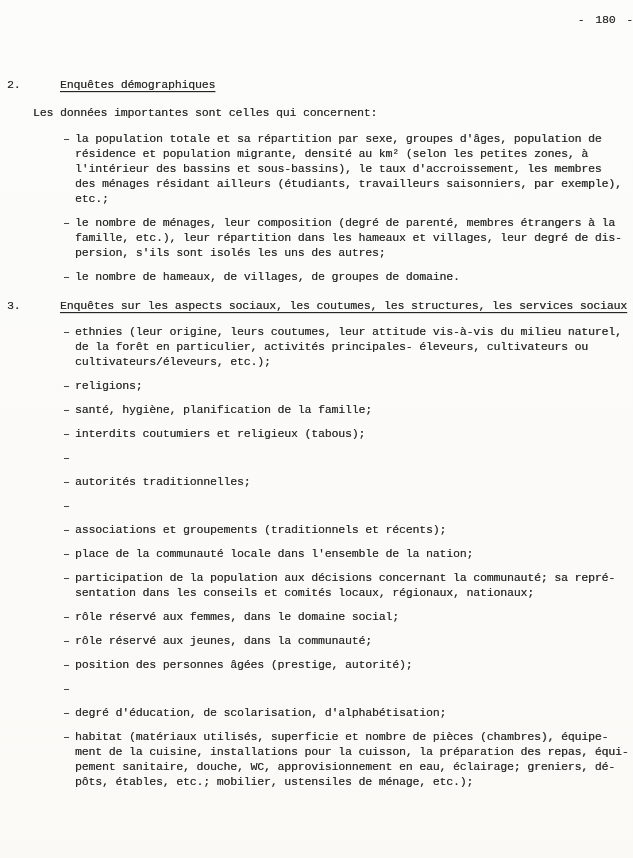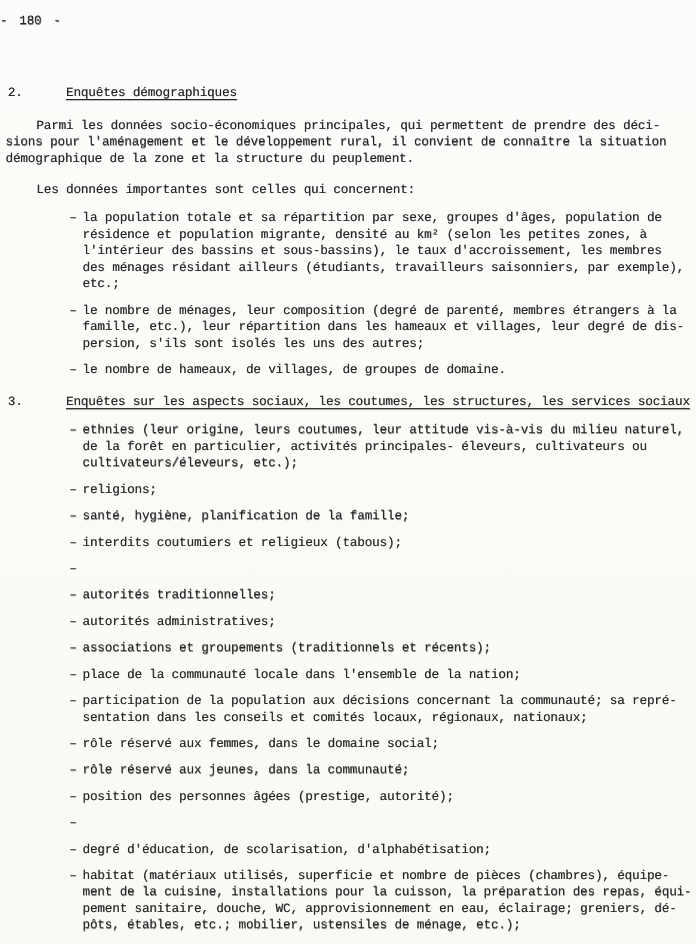--- a/index.html
+++ b/index.html
@@ -19,22 +19,23 @@
     box-sizing: border-box;
     padding-top: 12px;
     font-family: "Liberation Mono", "DejaVu Sans Mono", monospace;
     font-size: 11.5px;
     letter-spacing: -0.15px;
     line-height: 15px;
     color: #262626;
     text-shadow: 0.3px 0.3px 0.4px rgba(35, 35, 35, 0.55);
   }
   .page-number {
-    text-align: left;
+    text-align: right;
     word-spacing: 4px;
+    padding-left: 27px;
   }
   .sec-head {
     display: flex;
     margin-left: 7px;
   }
   .sec-head-2 { margin-top: 50px; }
   .sec-head-3 { margin-top: 14px; }
   .sec-num {
     flex: none;
     width: 53px;
@@ -72,23 +73,20 @@
 
 <div class="page">
 
   <div class="page-number">- 180 -</div>
 
   <div class="sec-head sec-head-2">
     <span class="sec-num">2.</span>
     <span class="sec-title">Enquêtes démographiques</span>
   </div>
 
-  <div class="para">Parmi les données socio-économiques principales, qui permettent de prendre des déci-
-sions pour l'aménagement et le développement rural, il convient de connaître la situation
-démographique de la zone et la structure du peuplement.</div>
 
   <div class="list-intro">Les données importantes sont celles qui concernent:</div>
 
   <div class="bullet first">
     <span class="dash">–</span>
     <span class="btext">la population totale et sa répartition par sexe, groupes d'âges, population de
 résidence et population migrante, densité au km² (selon les petites zones, à
 l'intérieur des bassins et sous-bassins), le taux d'accroissement, les membres
 des ménages résidant ailleurs (étudiants, travailleurs saisonniers, par exemple),
 etc.;</span>
@@ -129,21 +127,20 @@
   </div>
   <div class="bullet">
     <span class="dash">–</span>
   </div>
   <div class="bullet">
     <span class="dash">–</span>
     <span class="btext">autorités traditionnelles;</span>
   </div>
   <div class="bullet">
     <span class="dash">–</span>
-    <span class="btext">autorités administratives;</span>
   </div>
   <div class="bullet">
     <span class="dash">–</span>
     <span class="btext">associations et groupements (traditionnels et récents);</span>
   </div>
   <div class="bullet">
     <span class="dash">–</span>
     <span class="btext">place de la communauté locale dans l'ensemble de la nation;</span>
   </div>
   <div class="bullet">

